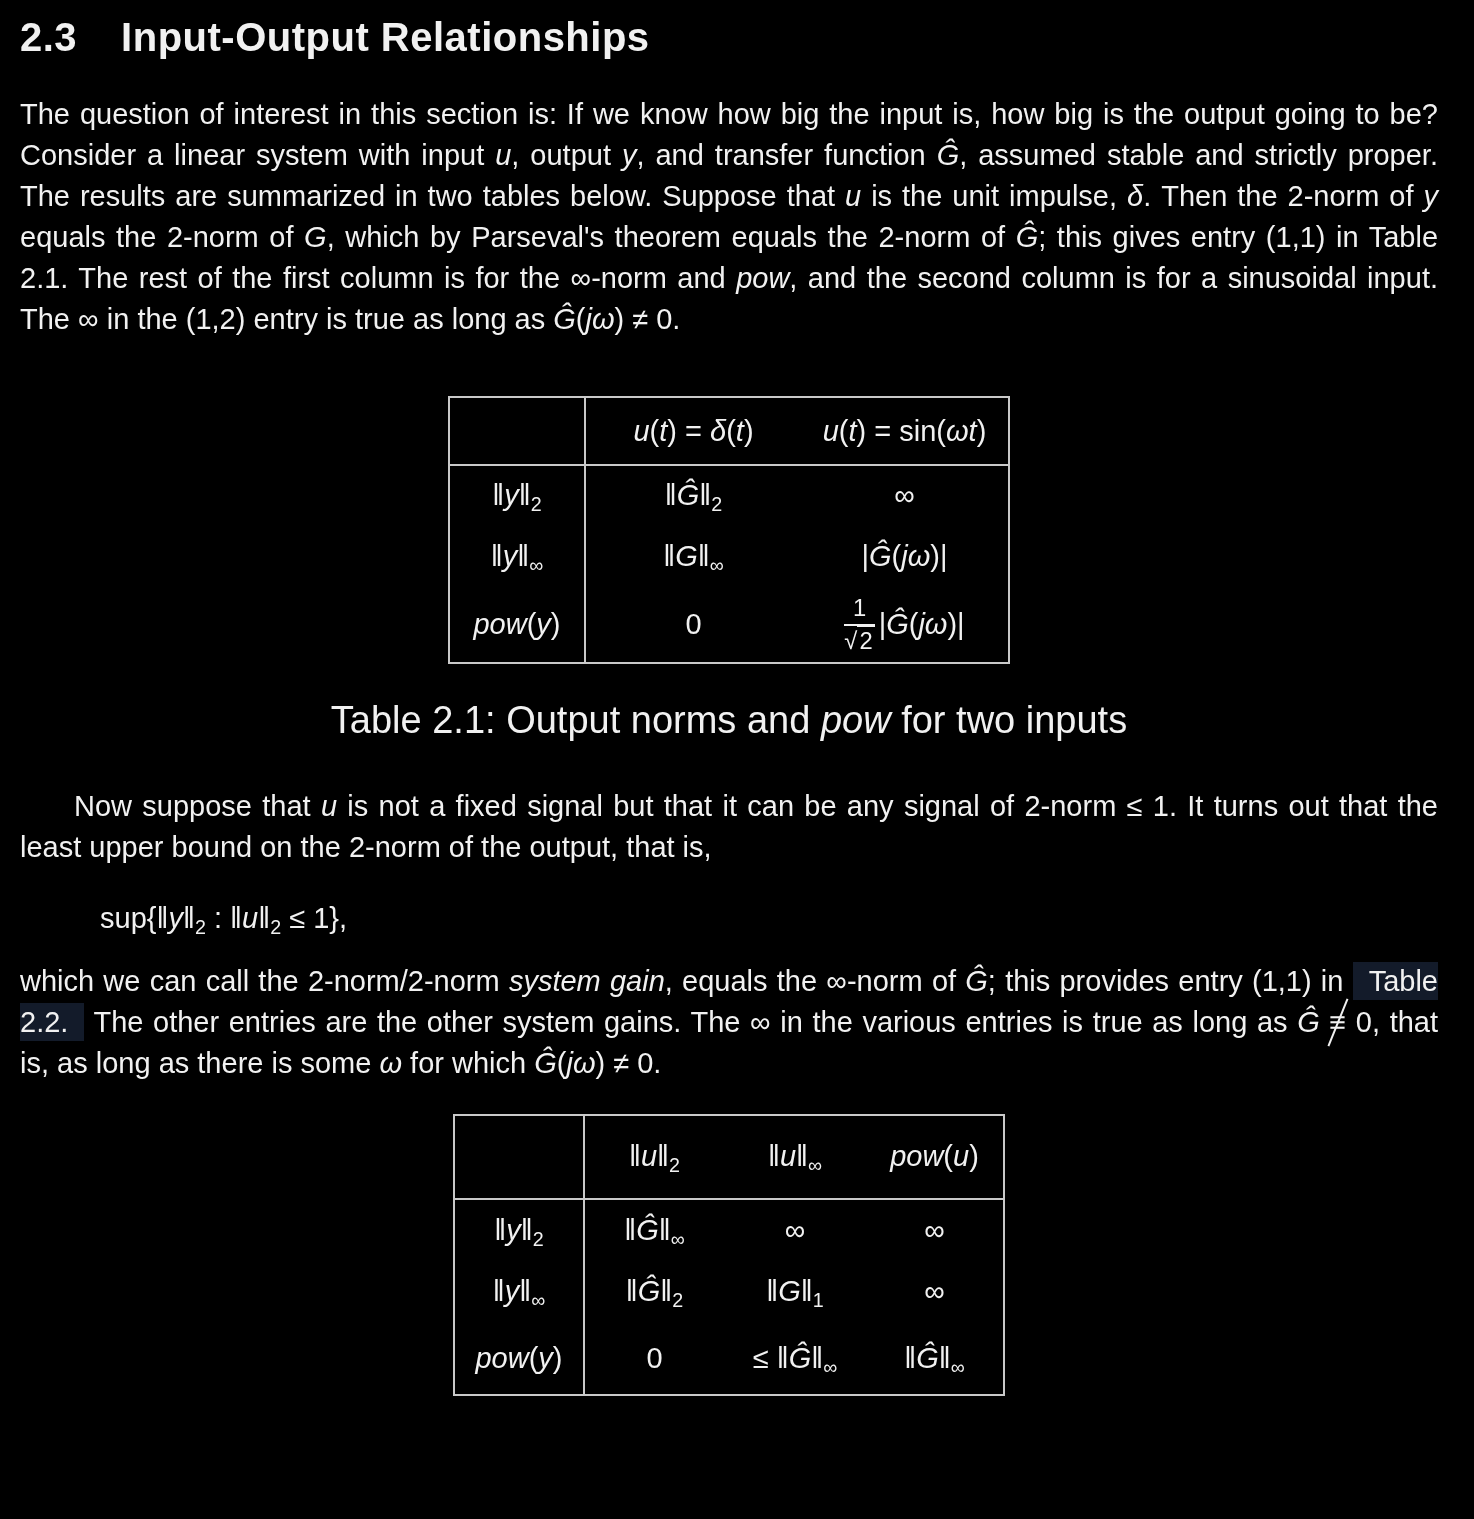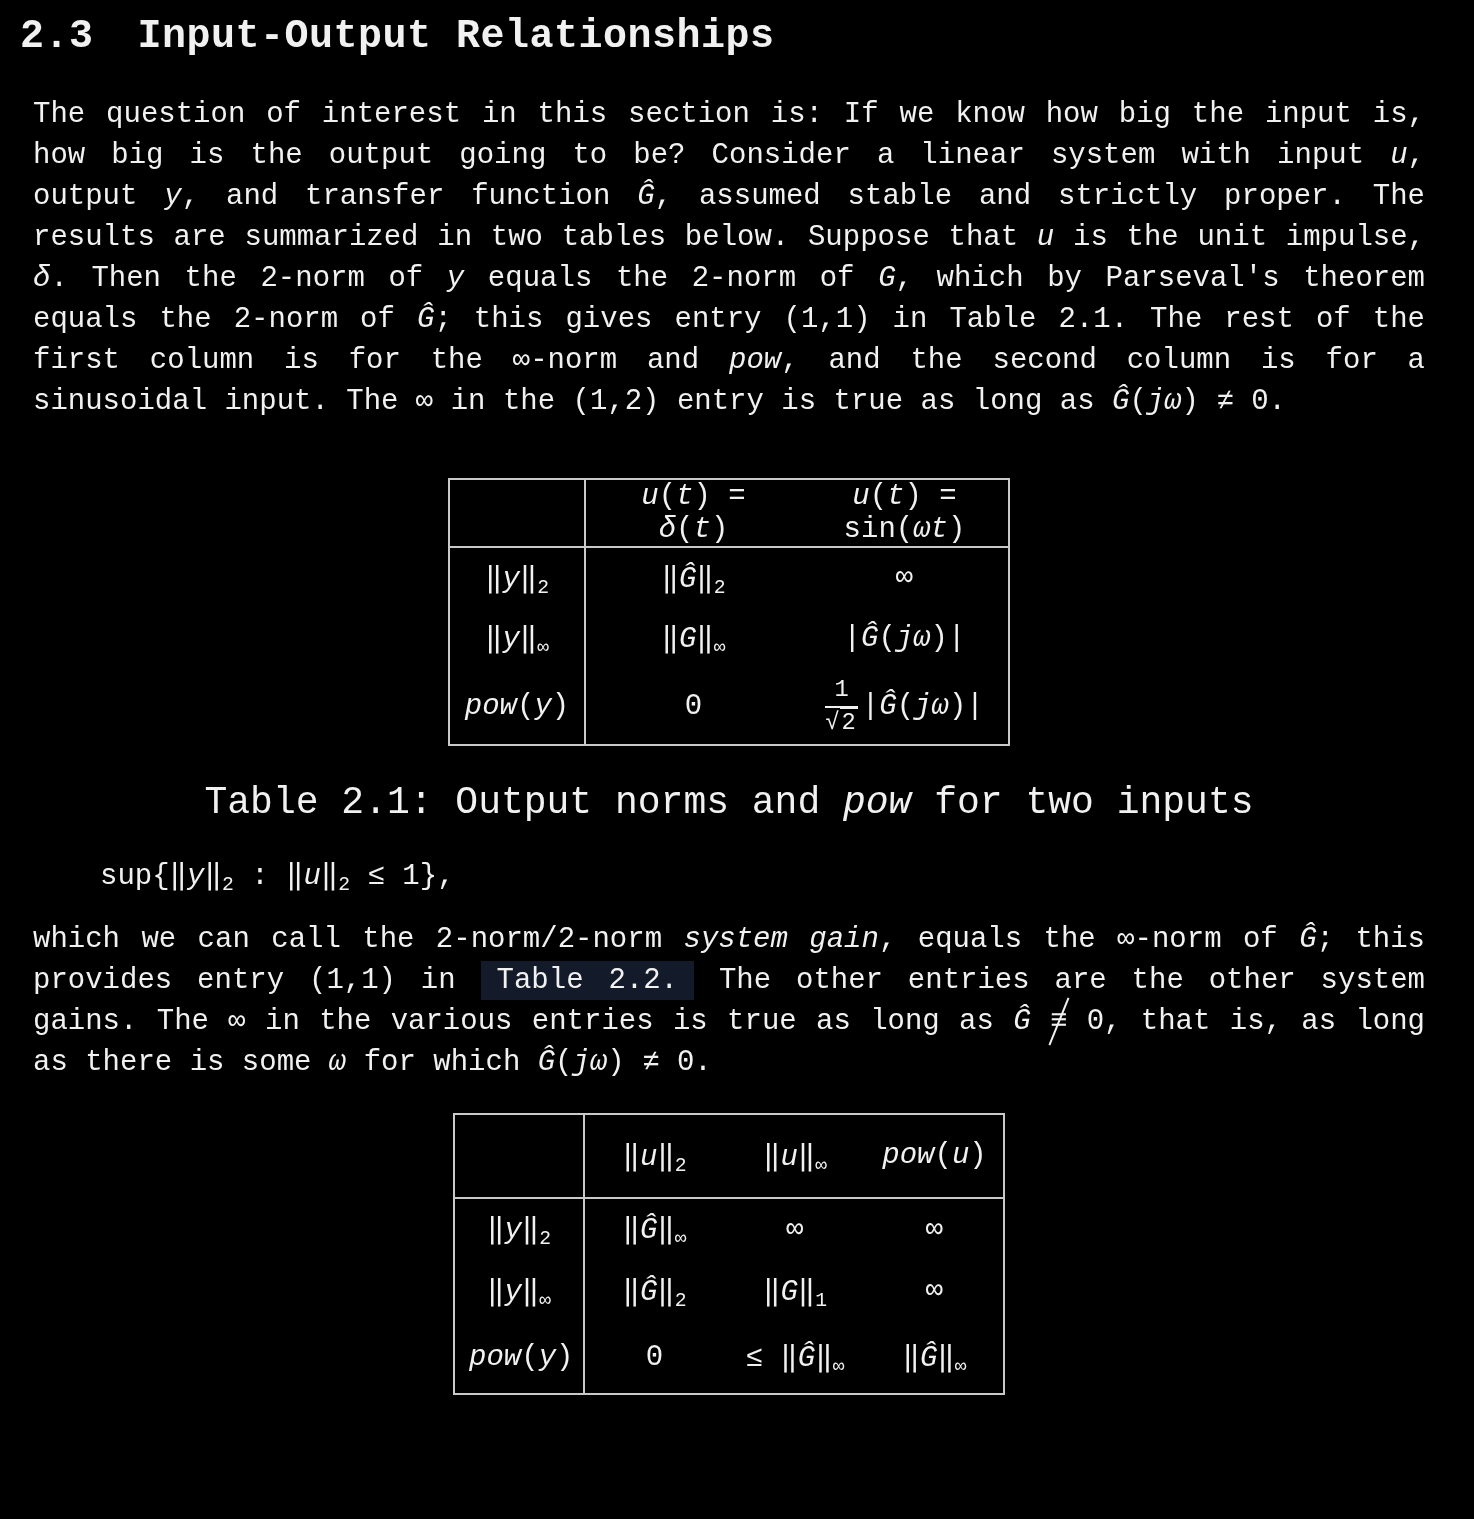--- a/index.html
+++ b/index.html
@@ -10,33 +10,33 @@
   }
   html,body{margin:0;padding:0;background:var(--background);}
   .page{
     position:relative;
     width:1474px;height:1519px;
     box-sizing:border-box;
     padding:14px 36px 0 20px;
     overflow:hidden;
     background:var(--background);
     color:var(--text);
-    font-family:Liberation Mono, monospace;
+    font-family:Liberation Sans, sans-serif;
     font-size:29px;
   }
   h1.sec{
     margin:0;
     font-size:40px;
     font-weight:700;
     line-height:1.15;
     letter-spacing:0.5px;
   }
   h1.sec .sec-num{margin-right:44px;}
   p.para{
-    margin:13px;
+    margin:0;
     margin-top:34px;
     text-align:justify;
     line-height:41px;
   }
   p.para.tight{margin-top:0;}
   p.indent{text-indent:54px;}
   .equation{
     margin:28px 0 20px 80px;
     line-height:45px;
   }
@@ -151,20 +151,21 @@
       <td><span class="frac">
               <span class="fnum">1</span>
               <span class="fden">√<span class="rad">2</span></span>
             </span><span class="frest">|<i>Ĝ</i>(<i>jω</i>)|</span></td>
     </tr>
   </tbody>
     </table>
 
   <div class="caption cap1">Table 2.1: Output norms and <i>pow</i> for two inputs</div>
 
+  <p class="para indent" style="margin-top:42px;">Now suppose that <i>u</i> is not a fixed signal but that it can be any signal of 2-norm ≤ 1. It turns out that the least upper bound on the 2-norm of the output, that is,</p>
 
   <div class="equation">sup{‖<i>y</i>‖<sub>2</sub> : ‖<i>u</i>‖<sub>2</sub> ≤ 1},</div>
 
   <p class="para tight"><span>which we can call the 2-norm/2-norm <i>system gain</i>, equals the ∞-norm of <i>Ĝ</i>; this provides entry (1,1) in </span><span class="hl">Table 2.2.</span><span> The other entries are the other system gains. The ∞ in the various entries is true as long as <i>Ĝ</i> <span class="nequiv">≡</span> 0, that is, as long as there is some <i>ω</i> for which <i>Ĝ</i>(<i>jω</i>) ≠ 0.</span></p>
 
   <table class="mtable t2">
     <colgroup>
         <col class="c0">
         <col class="c1">
         <col class="c2">

